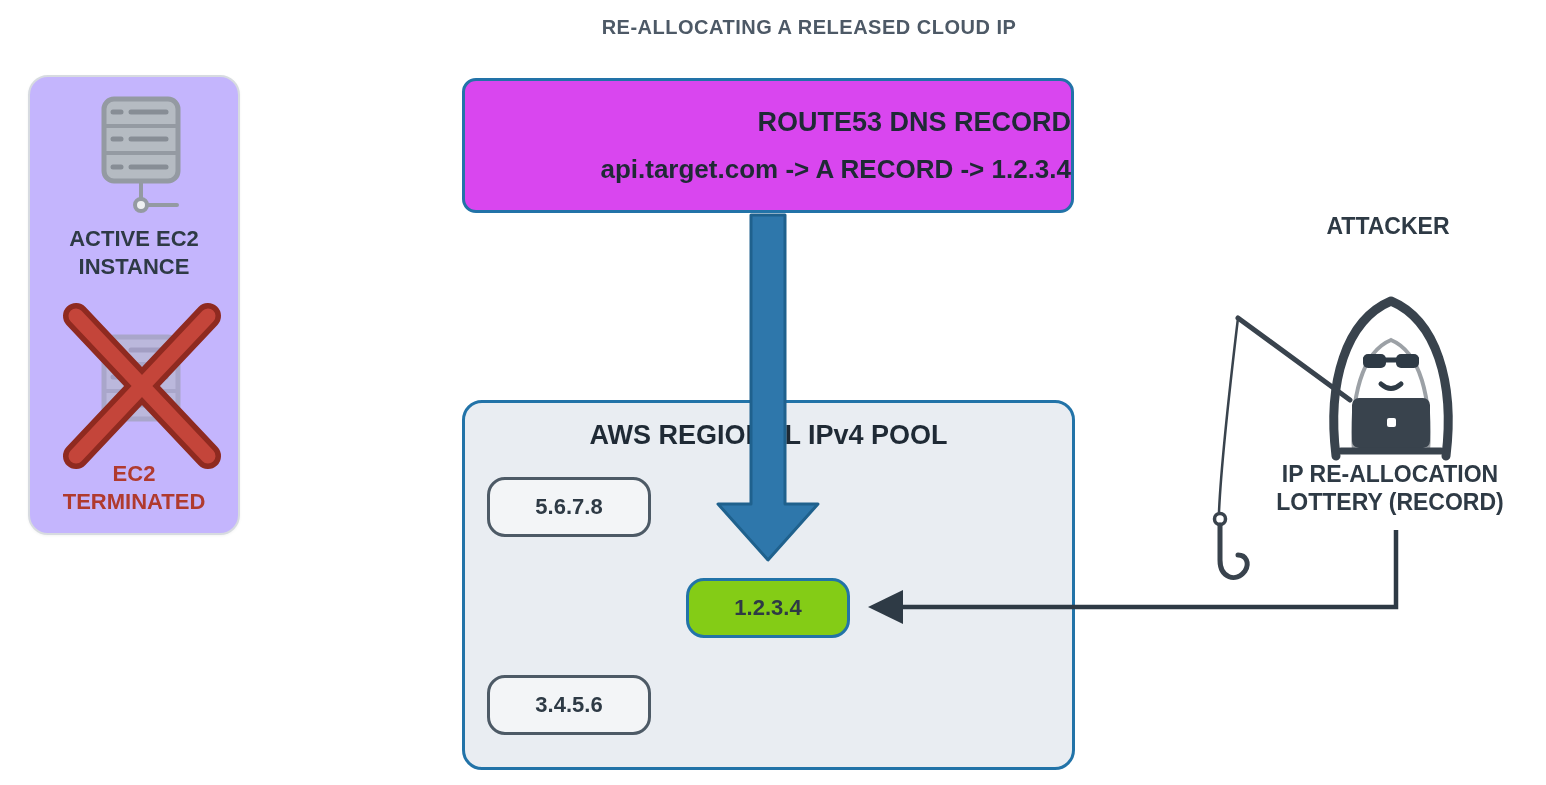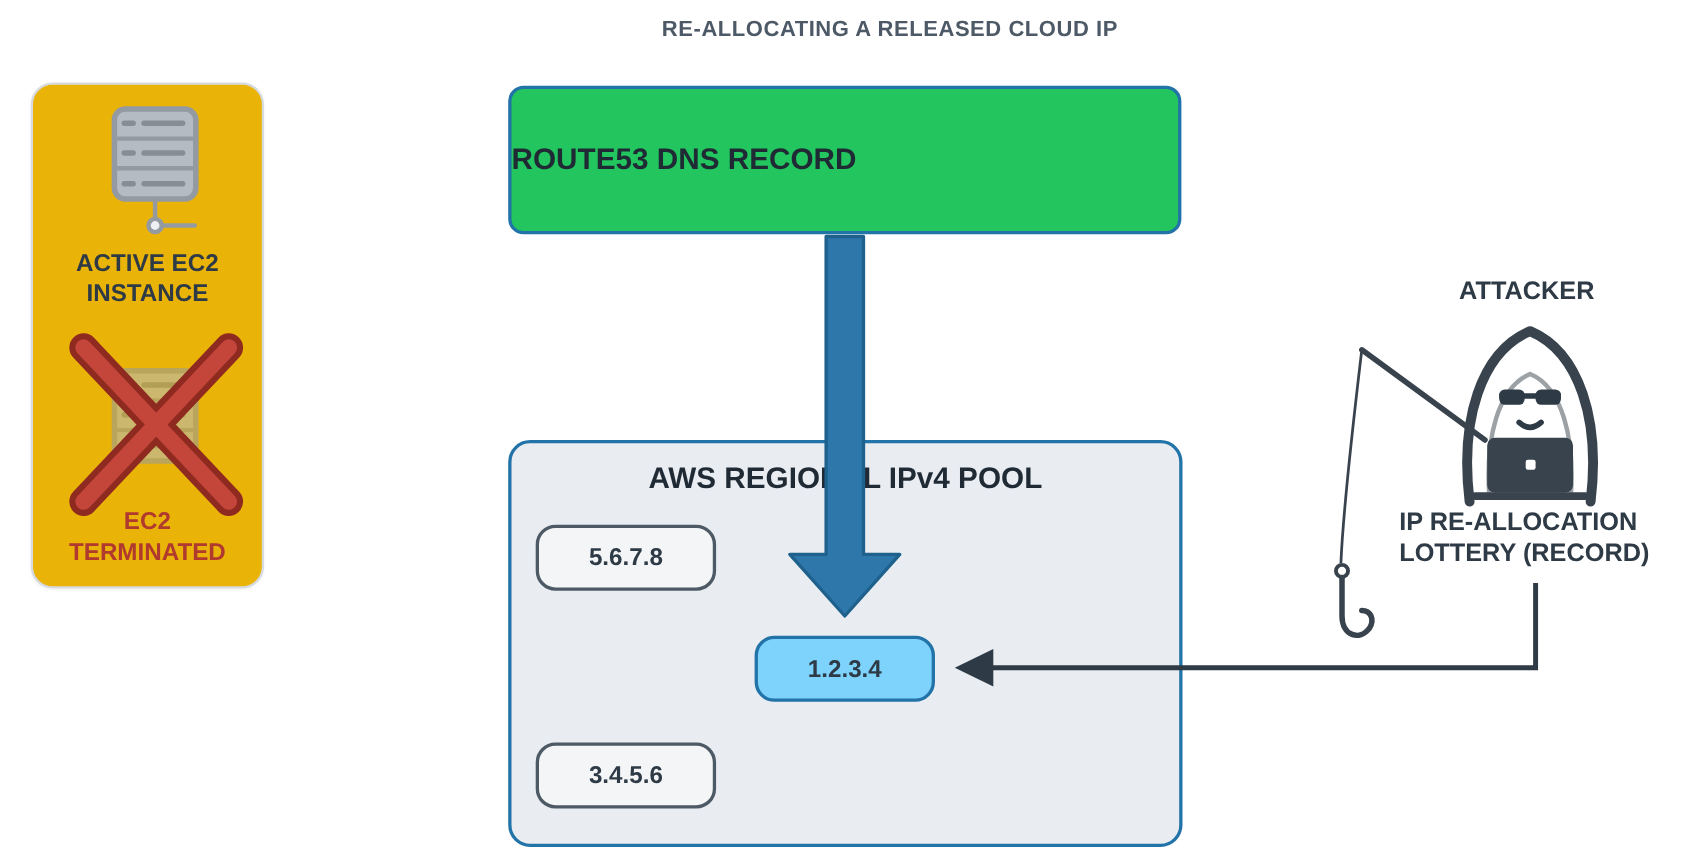--- a/index.html
+++ b/index.html
@@ -14,43 +14,43 @@
   
   .diagram-title{
     top:16px;left:0;width:100%;
     text-align:center;
     font-size:20px;font-weight:700;
     color:#4d5966;letter-spacing:.5px;margin-left:36px;
   }
   
   .left-panel{
     left:28px;top:75px;width:212px;height:460px;
-    background:#eab308;
+    background:#c4b5fd;
     border:2px solid #d7dbe0;
     border-radius:20px;
     box-sizing:border-box;
     box-shadow:0 1px 3px rgba(0,0,0,.05);
   }
   .panel-label{
     position:absolute;left:0;width:100%;
     text-align:center;
     font-size:22px;font-weight:700;line-height:28px;
     color:#2e3a45;
   }
   .panel-label.active{top:148px;}
   .panel-label.terminated{top:383px;color:#b03a2e;}
   
   .dns-box{
     left:462px;top:78px;width:612px;height:135px;
-    background:#22c55e;
+    background:#d946ef;
     border:3px solid #2273a8;
     border-radius:14px;
     box-sizing:border-box;
     display:flex;flex-direction:column;
-    align-items:flex-start;justify-content:center;
+    align-items:flex-end;justify-content:center;
     gap:16px;
   }
   .dns-title{font-size:27px;font-weight:700;color:#1f2a35;}
   .dns-record{font-size:26px;font-weight:600;color:#1f2a35;}
   
   .pool-box{
     left:462px;top:400px;width:613px;height:370px;
     background:#e9edf2;
     border:3px solid #2273a8;
     border-radius:20px;
@@ -64,31 +64,31 @@
   .chip{
     position:absolute;
     width:164px;height:60px;
     box-sizing:border-box;
     border:3.5px solid #4d5a66;
     border-radius:18px;
     background:#f3f5f7;
     display:flex;align-items:center;justify-content:center;
     font-size:22px;font-weight:700;color:#2e3a45;
   }
-  .chip.highlight{border-color:#2273a8;background:#7dd3fc;}
+  .chip.highlight{border-color:#2273a8;background:#84cc16;}
   
   .attacker-label{
     left:1278px;top:212px;width:220px;
     text-align:center;
     font-size:23px;font-weight:700;line-height:28px;
     color:#2e3a45;
-    margin-top:38px;
   }
   .attacker-caption{
     left:1272px;top:460px;width:236px;
+    text-align:center;
     font-size:23px;font-weight:700;line-height:28px;
     color:#2e3a45;
   }
   
   #overlay{
     position:absolute;left:0;top:0;
     width:1546px;height:785px;
     pointer-events:none;
   }
 </style>
@@ -105,20 +105,21 @@
       <span>INSTANCE</span>
     </div>
     <div class="panel-label terminated">
       <span>EC2</span><br>
       <span>TERMINATED</span>
     </div>
   </div>
 
   <div class="abs dns-box">
     <div class="dns-title">ROUTE53 DNS RECORD</div>
+    <div class="dns-record">api.target.com -&gt; A RECORD -&gt; 1.2.3.4</div>
   </div>
 
   <div class="abs pool-box"></div>
   <div class="abs pool-title">AWS REGIONAL IPv4 POOL</div>
 
   <div class="chip" style="left:487px;top:477px;">5.6.7.8</div>
   <div class="chip highlight" style="left:686px;top:578px;">1.2.3.4</div>
   <div class="chip" style="left:487px;top:675px;">3.4.5.6</div>
 
   <div class="abs attacker-label">

